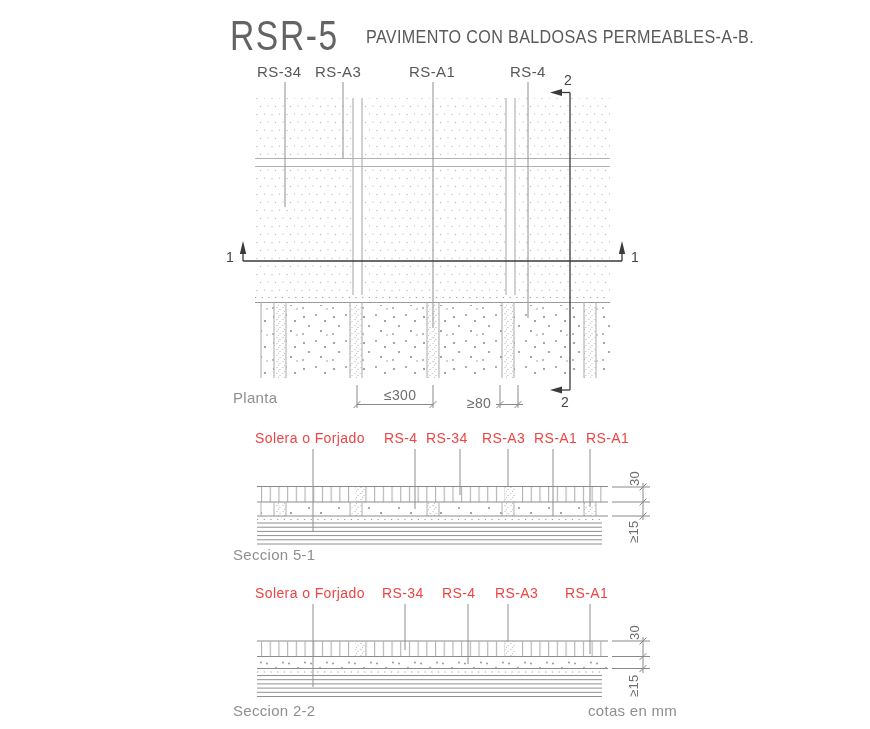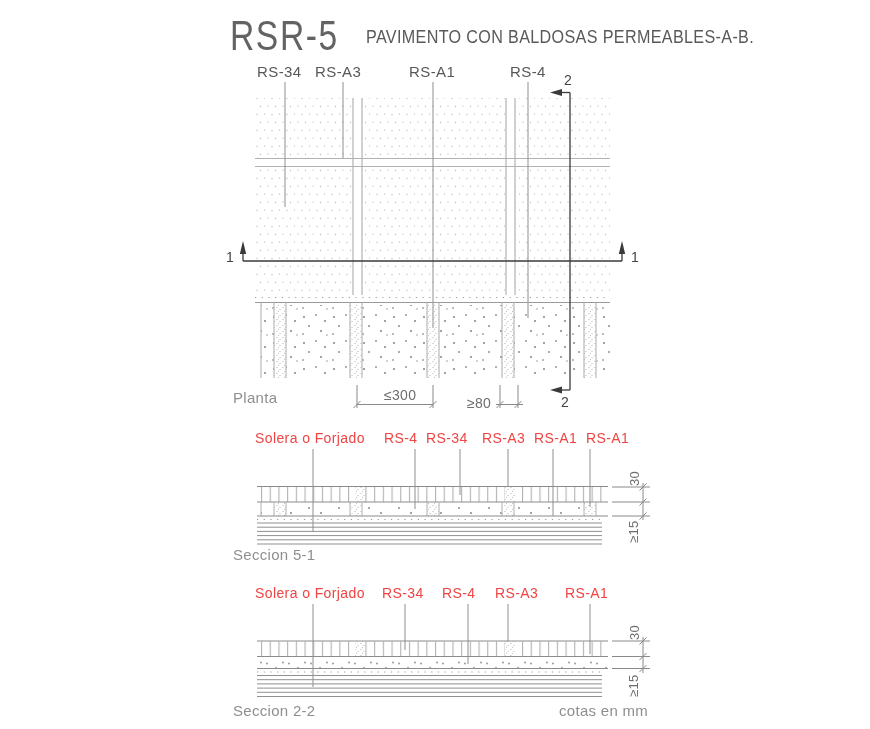--- a/index.html
+++ b/index.html
@@ -297,15 +297,15 @@
 
   <div class="t lbl" style="left:255px;top:586px;">Solera o Forjado</div>
   <div class="t lbl" style="left:382px;top:586px;">RS-34</div>
   <div class="t lbl" style="left:442px;top:586px;">RS-4</div>
   <div class="t lbl" style="left:495px;top:586px;">RS-A3</div>
   <div class="t lbl" style="left:565px;top:586px;">RS-A1</div>
   <div class="vtext" style="left:627px;top:640px;">30</div>
   <div class="vtext" style="left:626px;top:697px;">≥15</div>
   <div class="t cap" style="left:233px;top:703px;">Seccion 2-2</div>
 
-  <div class="t cap" style="left:559px;top:703px;">cotas en mm</div>
+  <div class="t cap" style="left:588px;top:703px;">cotas en mm</div>
 
 </div>
 
 </body></html>

